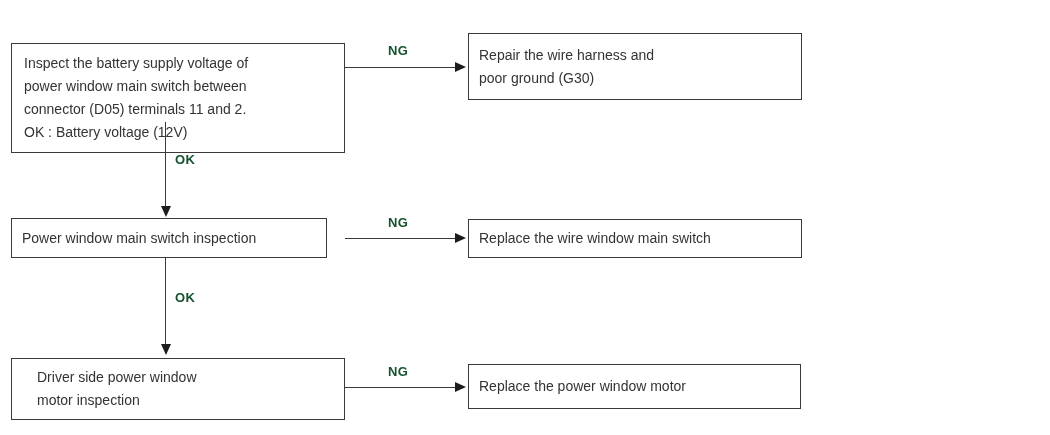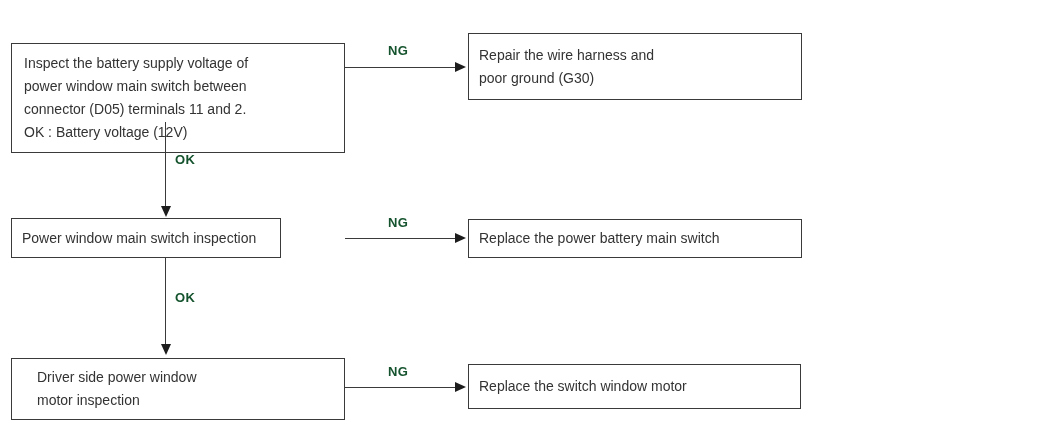--- a/index.html
+++ b/index.html
@@ -96,42 +96,42 @@
 
   <div class="node center-text" style="left:468px; top:33px; width:334px; height:67px;">
     <span class="node-label">Repair the wire harness and
 poor ground (G30)</span>
   </div>
 
   <div class="vline" style="left:165px; top:122px; height:86px;"></div>
   <div class="arrow-down" style="left:161px; top:206px;"></div>
   <div class="edge-label" style="left:175px; top:152px;">OK</div>
 
-  <div class="node center-text" style="left:11px; top:218px; width:270px; height:40px;">
+  <div class="node center-text" style="left:11px; top:218px; width:316px; height:40px;">
     <span class="node-label">Power window main switch inspection</span>
   </div>
 
   <div class="hline" style="left:345px; top:238px; width:112px;"></div>
   <div class="arrow-right" style="left:455px; top:233px;"></div>
   <div class="edge-label" style="left:388px; top:215px;">NG</div>
 
   <div class="node center-text" style="left:468px; top:219px; width:334px; height:39px;">
-    <span class="node-label">Replace the power battery main switch</span>
+    <span class="node-label">Replace the wire window main switch</span>
   </div>
 
   <div class="vline" style="left:165px; top:258px; height:88px;"></div>
   <div class="arrow-down" style="left:161px; top:344px;"></div>
   <div class="edge-label" style="left:175px; top:290px;">OK</div>
 
   <div class="node center-text" style="left:11px; top:358px; width:334px; height:62px;padding-left:25px;">
     <span class="node-label">Driver side power window
 motor  inspection</span>
   </div>
 
   <div class="hline" style="left:345px; top:387px; width:112px;"></div>
   <div class="arrow-right" style="left:455px; top:382px;"></div>
   <div class="edge-label" style="left:388px; top:364px;">NG</div>
 
   <div class="node center-text" style="left:468px; top:364px; width:333px; height:45px;">
-    <span class="node-label">Replace the switch window motor</span>
+    <span class="node-label">Replace the power window motor</span>
   </div>
 
 </div>
 
 </body></html>

